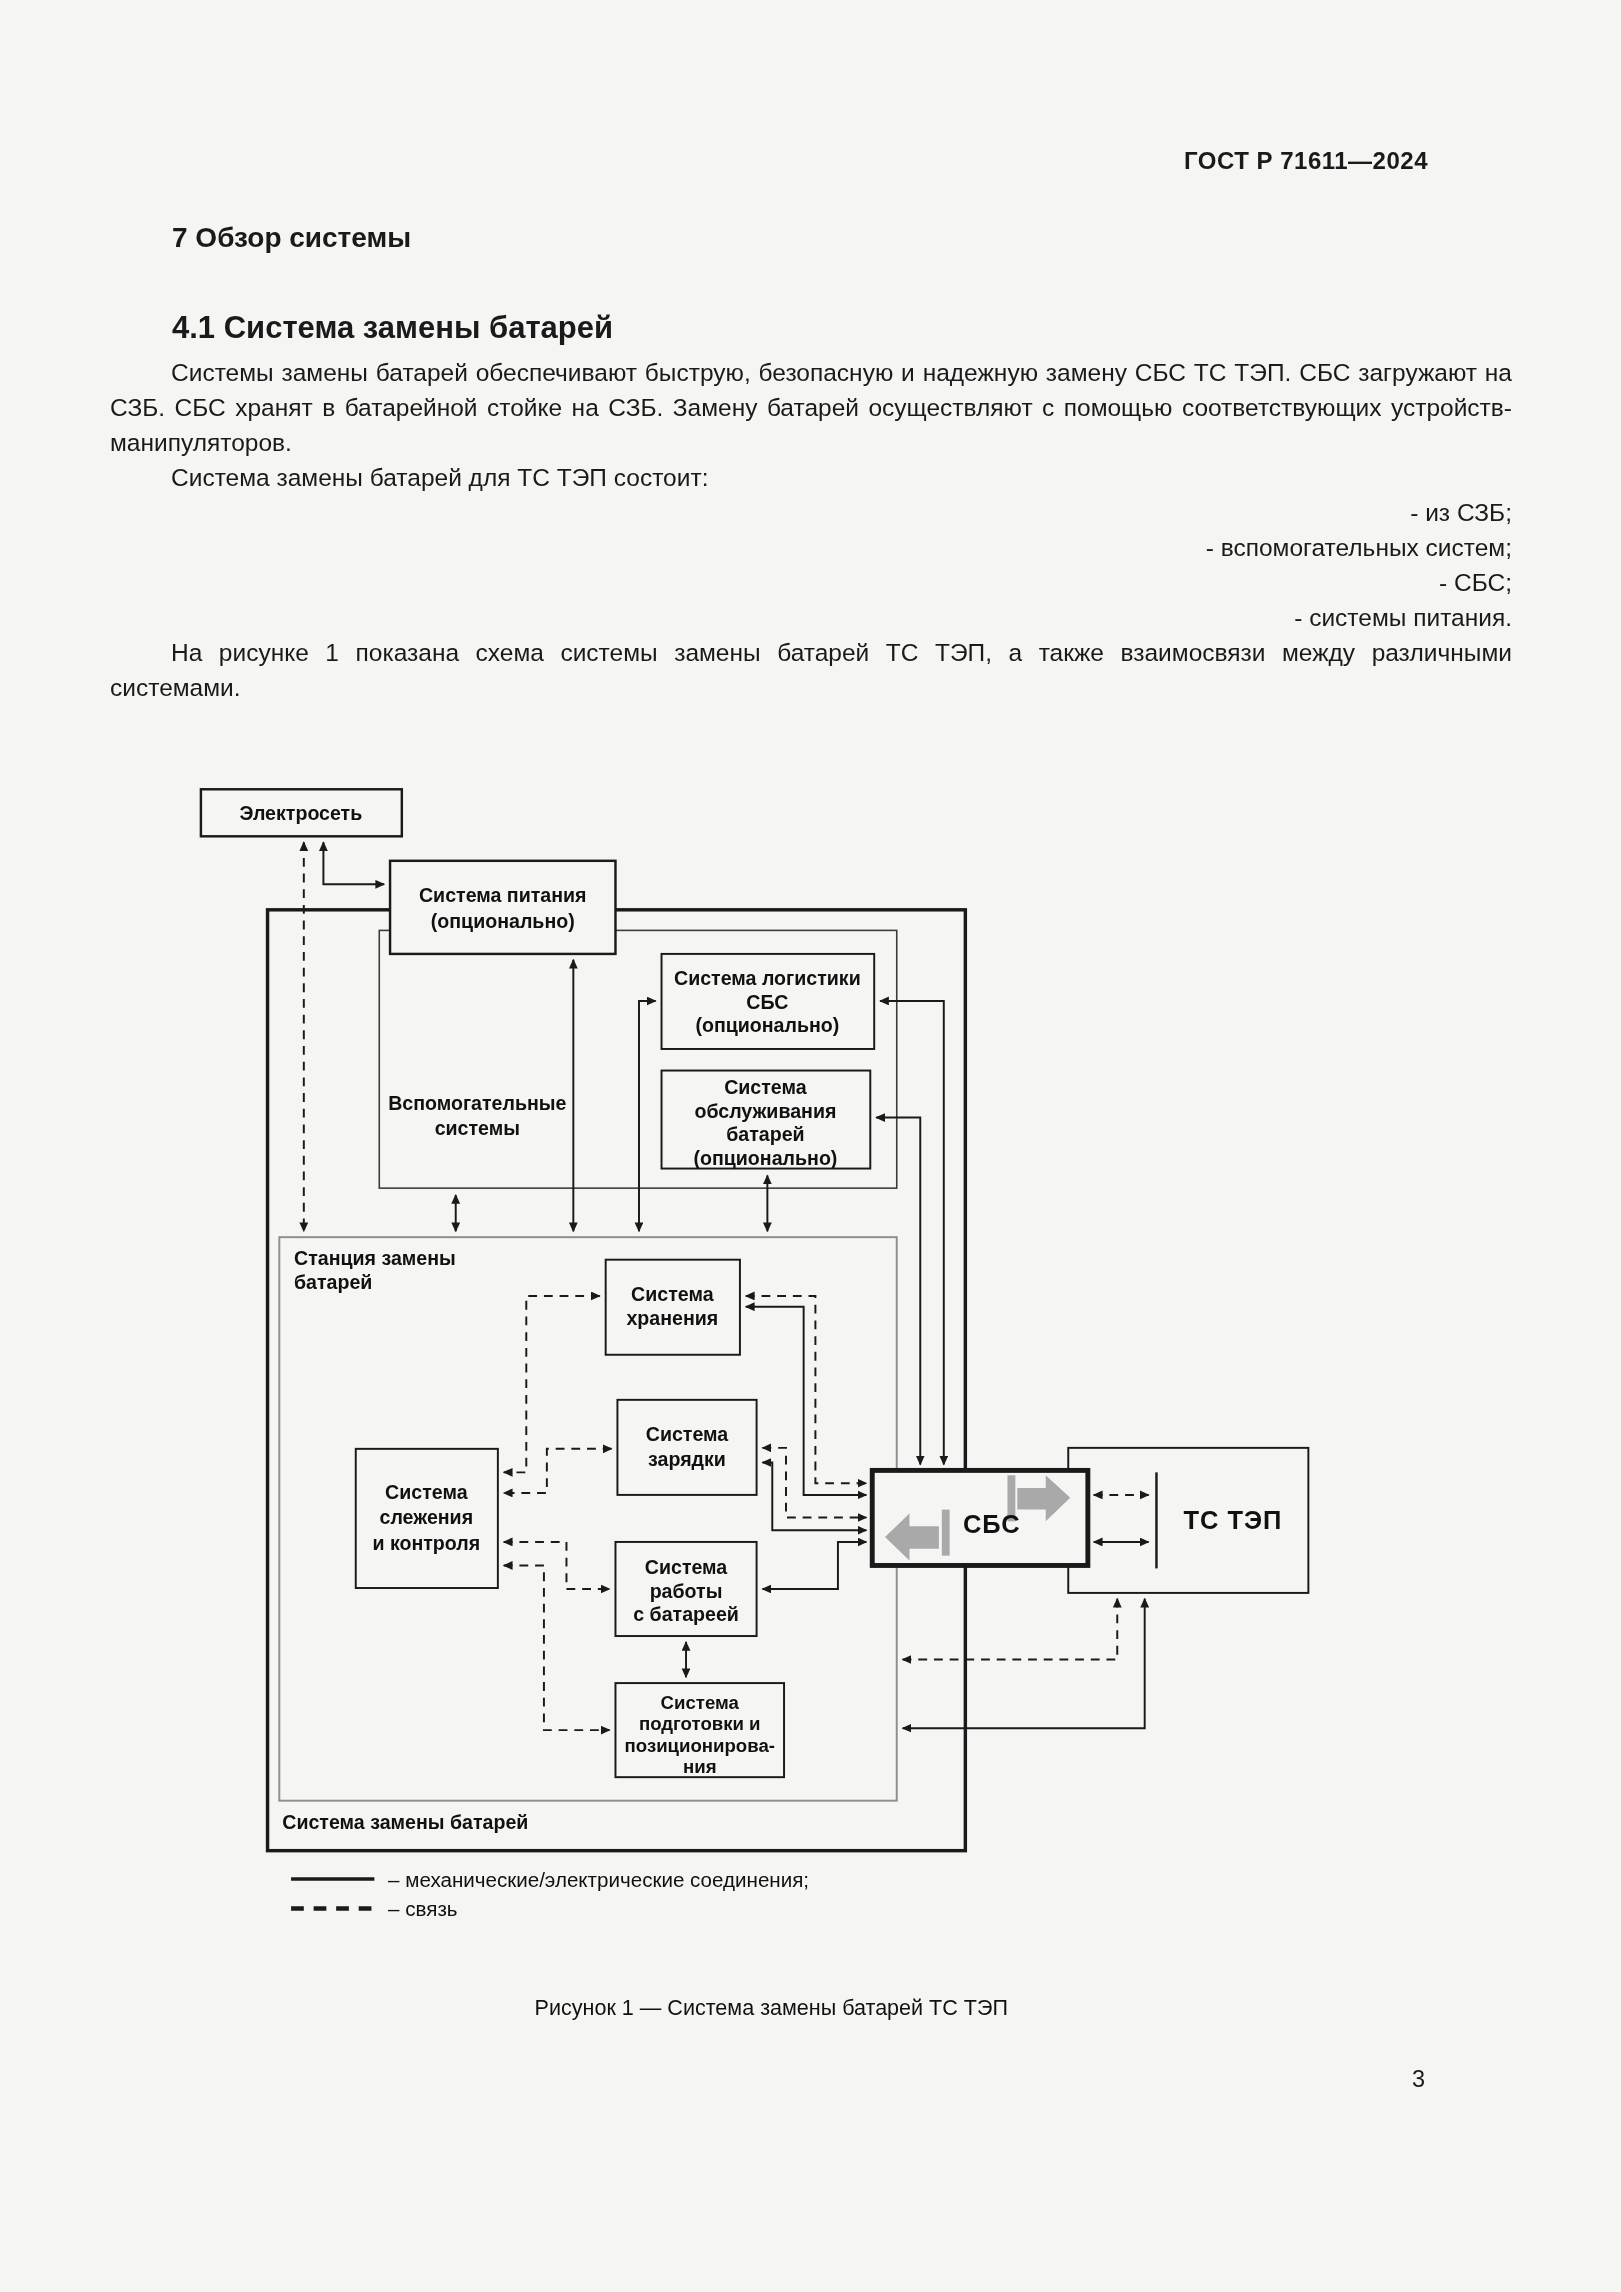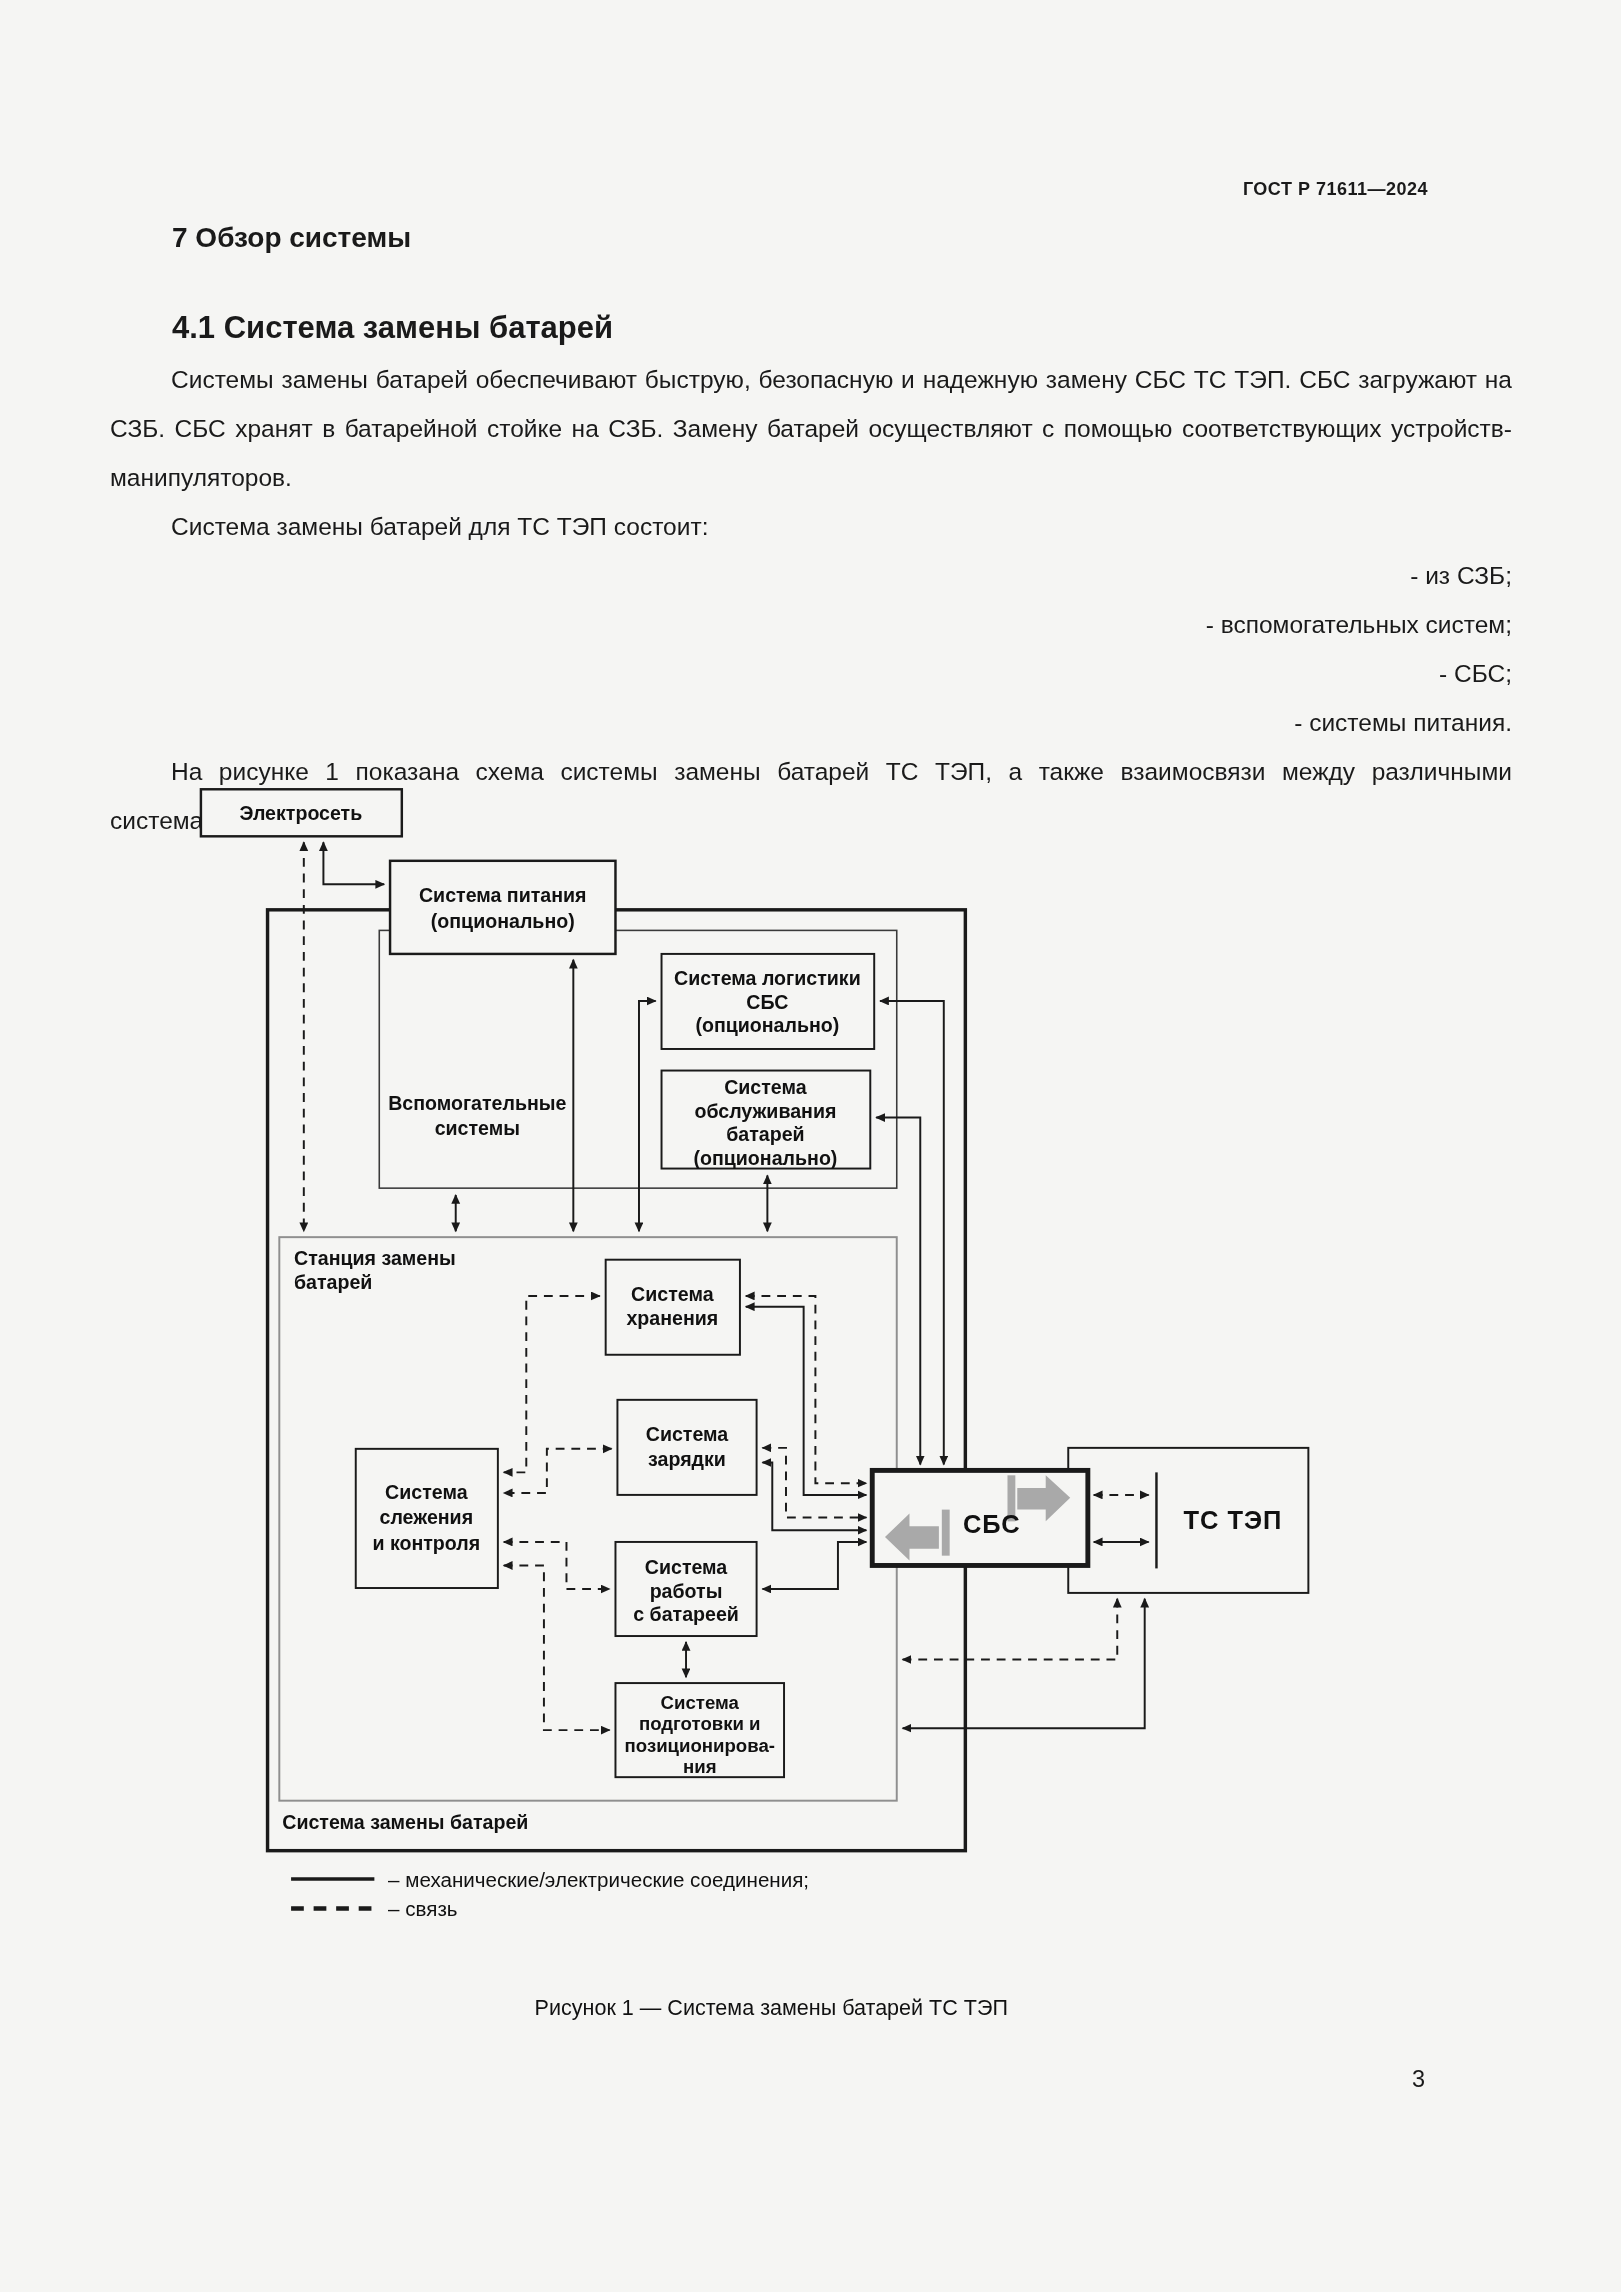--- a/index.html
+++ b/index.html
@@ -4,33 +4,33 @@
 <style>
   html,body{margin:0;padding:0;background:#e8e8e6;}
   .page{
     position:relative;width:1621px;height:2293px;margin:0 auto;
     background:#f5f5f3;color:#1a1a1a;
     font-family:"Liberation Sans", sans-serif;
     overflow:hidden;
   }
   .doc-header{
     position:absolute;top:147px;right:193px;
-    font-size:18px;font-weight:bold;letter-spacing:0.5px;margin-top:32px;
+    font-size:24px;font-weight:bold;letter-spacing:0.5px;
   }
   .h1{
     position:absolute;left:172px;top:222px;
     font-size:28px;font-weight:bold;
   }
   .h2{
     position:absolute;left:172px;top:310px;
     font-size:31px;font-weight:bold;
   }
   .body-text{
     position:absolute;left:110px;top:355px;width:1402px;
-    font-size:24.5px;line-height:49px;text-align:justify;
+    font-size:24.5px;line-height:35px;text-align:justify;
   }
   .body-text p{margin:0;text-indent:61px;}
   .body-text p.li{text-indent:13.7px;text-align:right;}
   .fig-svg{position:absolute;left:0;top:0;width:1621px;height:2293px;}
   .fig-svg text{font-family:"Liberation Sans", sans-serif;fill:#111;}
   .box-label{font-size:20px;font-weight:bold;text-anchor:middle;}
   .box-label-left{font-size:20px;font-weight:bold;text-anchor:start;}
   .big-label{font-size:26px;font-weight:bold;text-anchor:middle;letter-spacing:1px;}
   .legend-text{font-size:21px;text-anchor:start;}
   .caption-text{font-size:22px;text-anchor:middle;}

